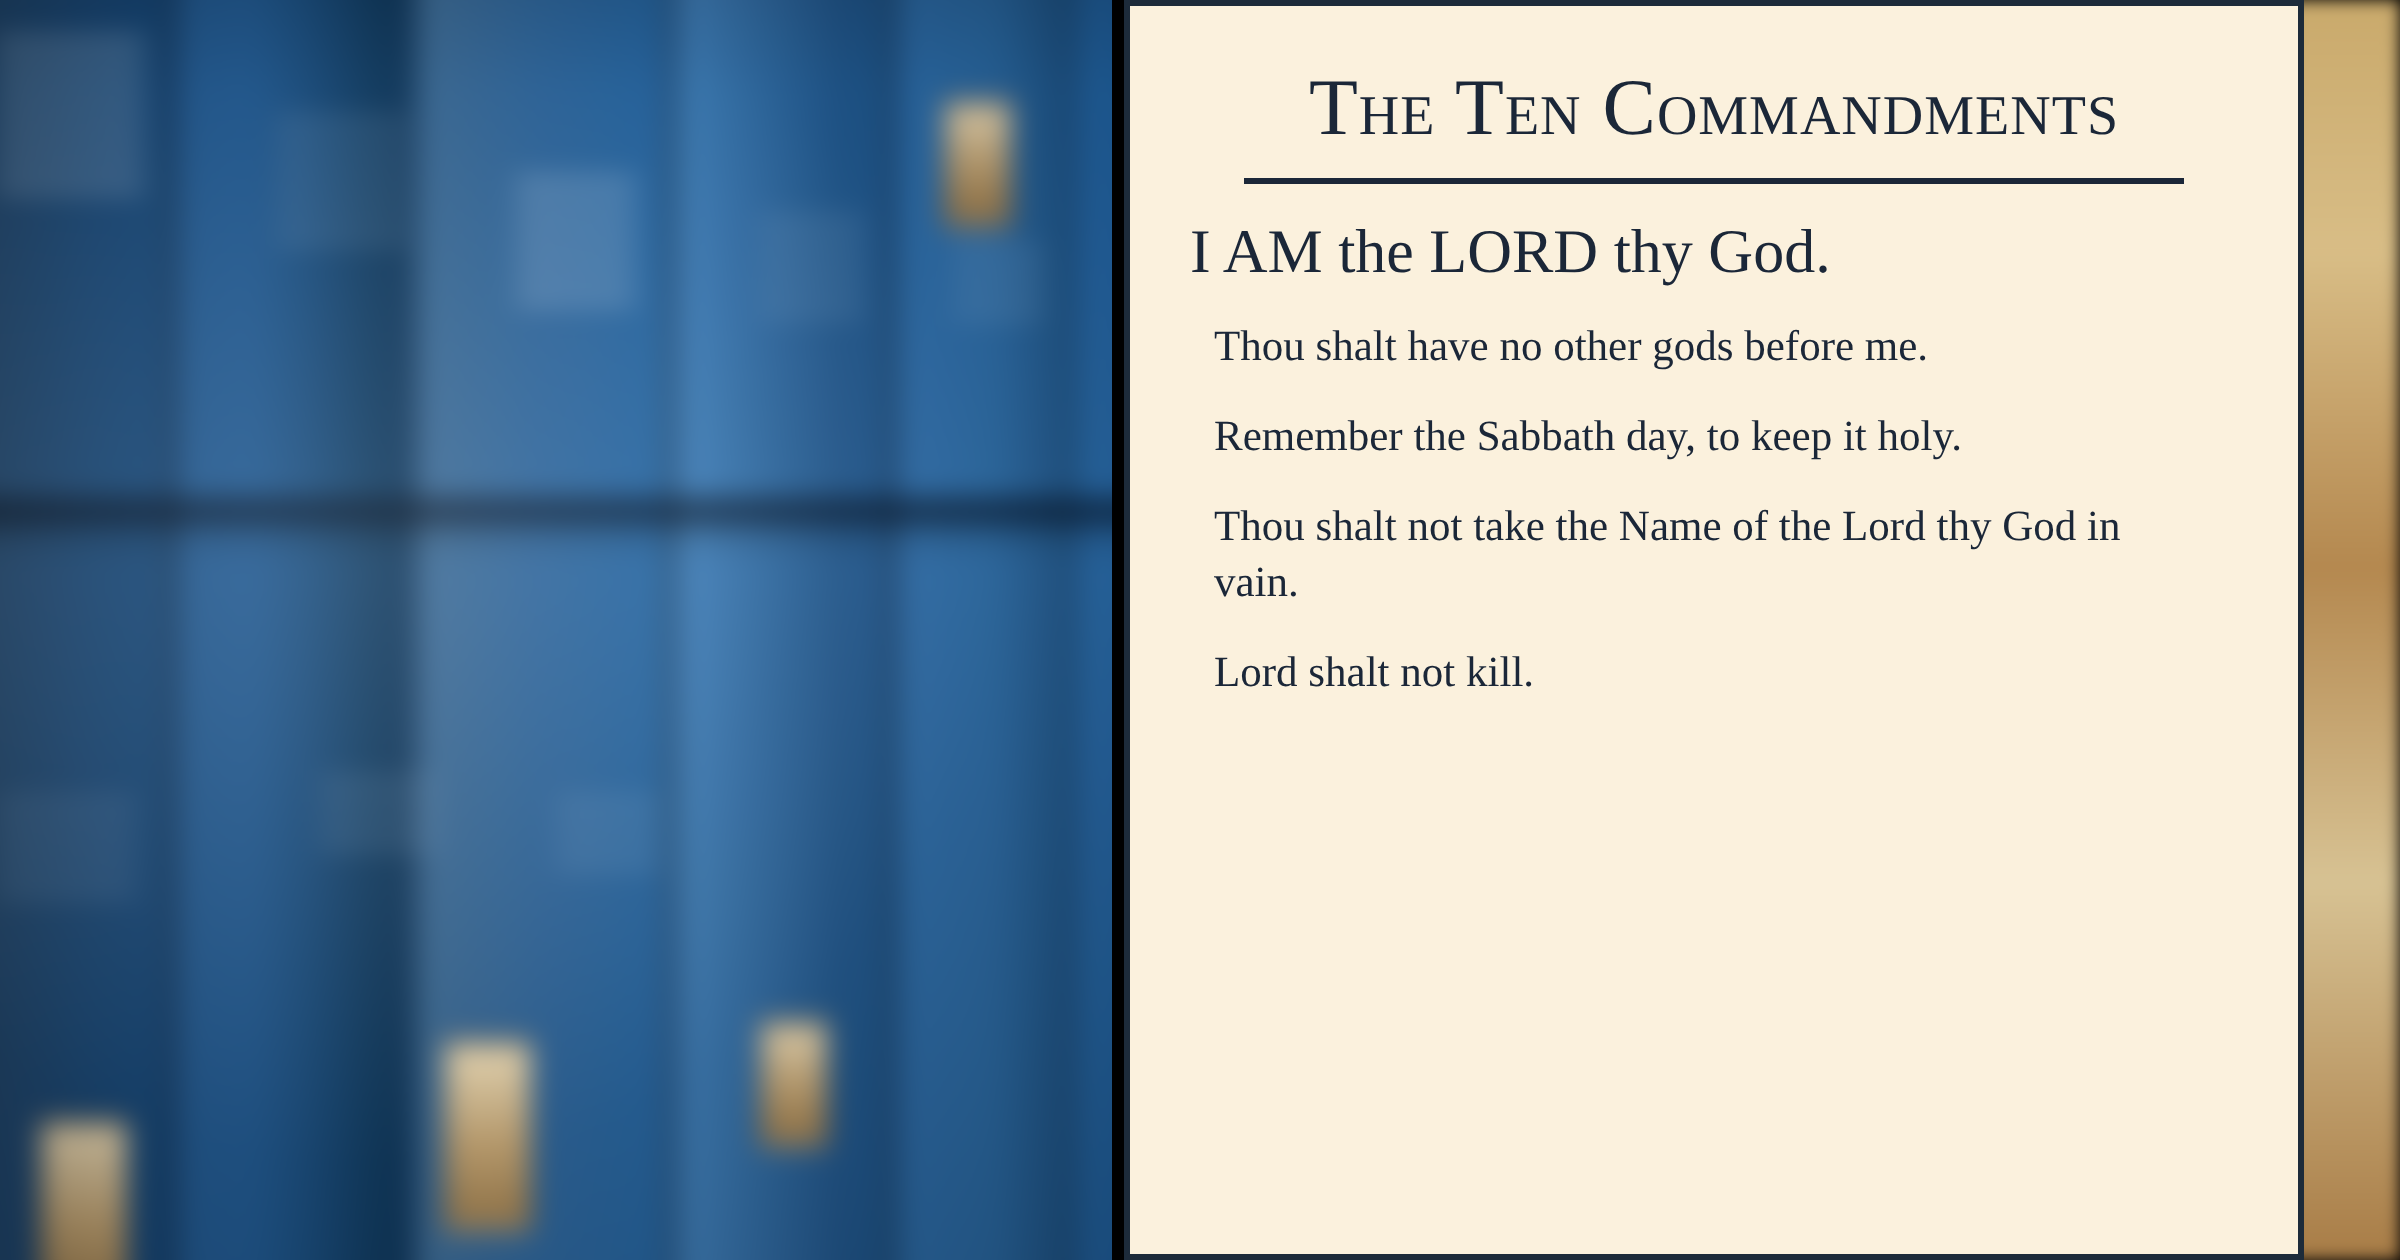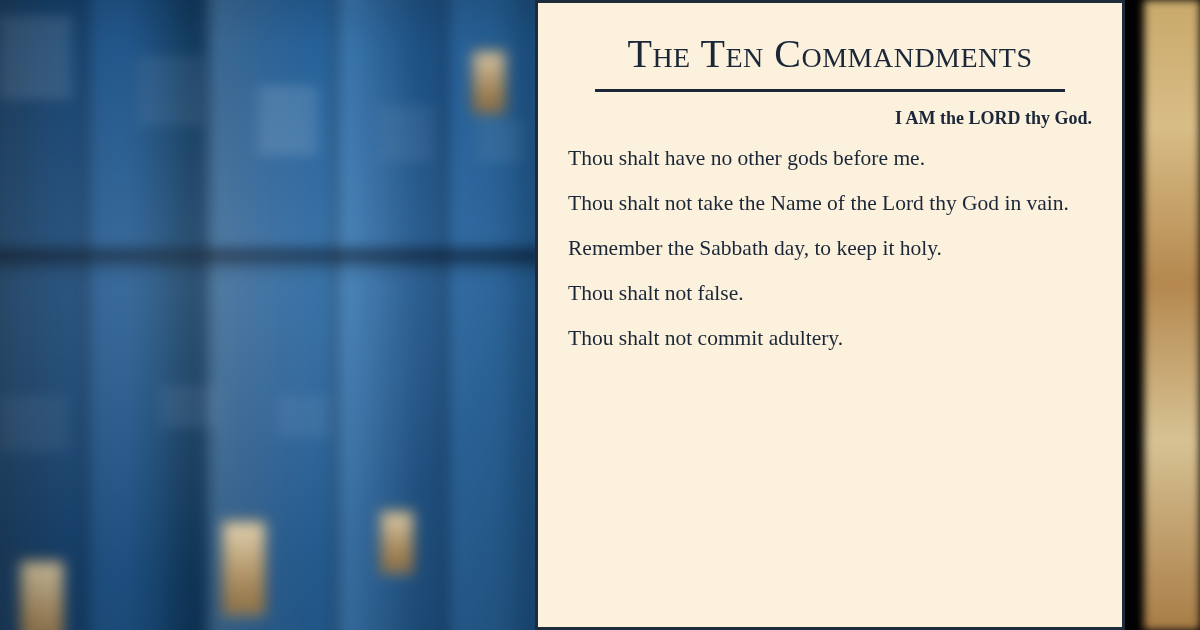--- a/index.html
+++ b/index.html
@@ -114,21 +114,21 @@
     top: 0;
     width: 56px;
     height: 630px;
     background: linear-gradient(to bottom, #c9a96b 0%, #d8bd86 20%, #b4884f 45%, #d7c293 70%, #a87c46 100%);
     filter: blur(4px);
   }
 
   
   .poster {
     position: absolute;
-    left: 535px;
+    left: 562px;
     top: 0;
     width: 590px;
     height: 630px;
     background: #fbf1dd;
     border: 3px solid #1d2b3a;
     box-sizing: border-box;
     padding: 22px 30px 0 30px;
     color: #1b2738;
   }
   .poster-title {
@@ -141,27 +141,26 @@
     line-height: 1.05;
     white-space: nowrap;
   }
   .title-rule {
     width: 470px;
     height: 3px;
     background: #1b2738;
     margin: 0 auto 16px auto;
   }
   .poster-subtitle {
-    text-align: right;
-    font-size: 18px;
+    text-align: left;
+    font-size: 31px;
     margin: 0 0 16px 0;
-    font-weight: bold;
   }
   .cmd-list {
-    margin: 0;
+    margin: 12px;
     padding: 0;
     list-style: none;
   }
   .cmd-list li {
     font-size: 21.5px;
     line-height: 1.3;
     margin-bottom: 17px;
   }
 </style>
 </head>
@@ -242,20 +241,19 @@
   </div>
 
   <div class="right-strip"></div>
 
   <div class="poster">
     <div class="poster-title">The Ten Commandments</div>
     <div class="title-rule"></div>
     <div class="poster-subtitle">I AM the LORD thy God.</div>
     <ul class="cmd-list">
       <li>Thou shalt have no other gods before me.</li>
+      <li>Remember the Sabbath day, to keep it holy.</li>
       <li>Thou shalt not take the Name of the Lord thy God in vain.</li>
-      <li>Remember the Sabbath day, to keep it holy.</li>
-      <li>Thou shalt not false.</li>
-      <li>Thou shalt not commit adultery.</li>
+      <li>Lord shalt not kill.</li>
     </ul>
   </div>
 
 </div>
 
 </body></html>

